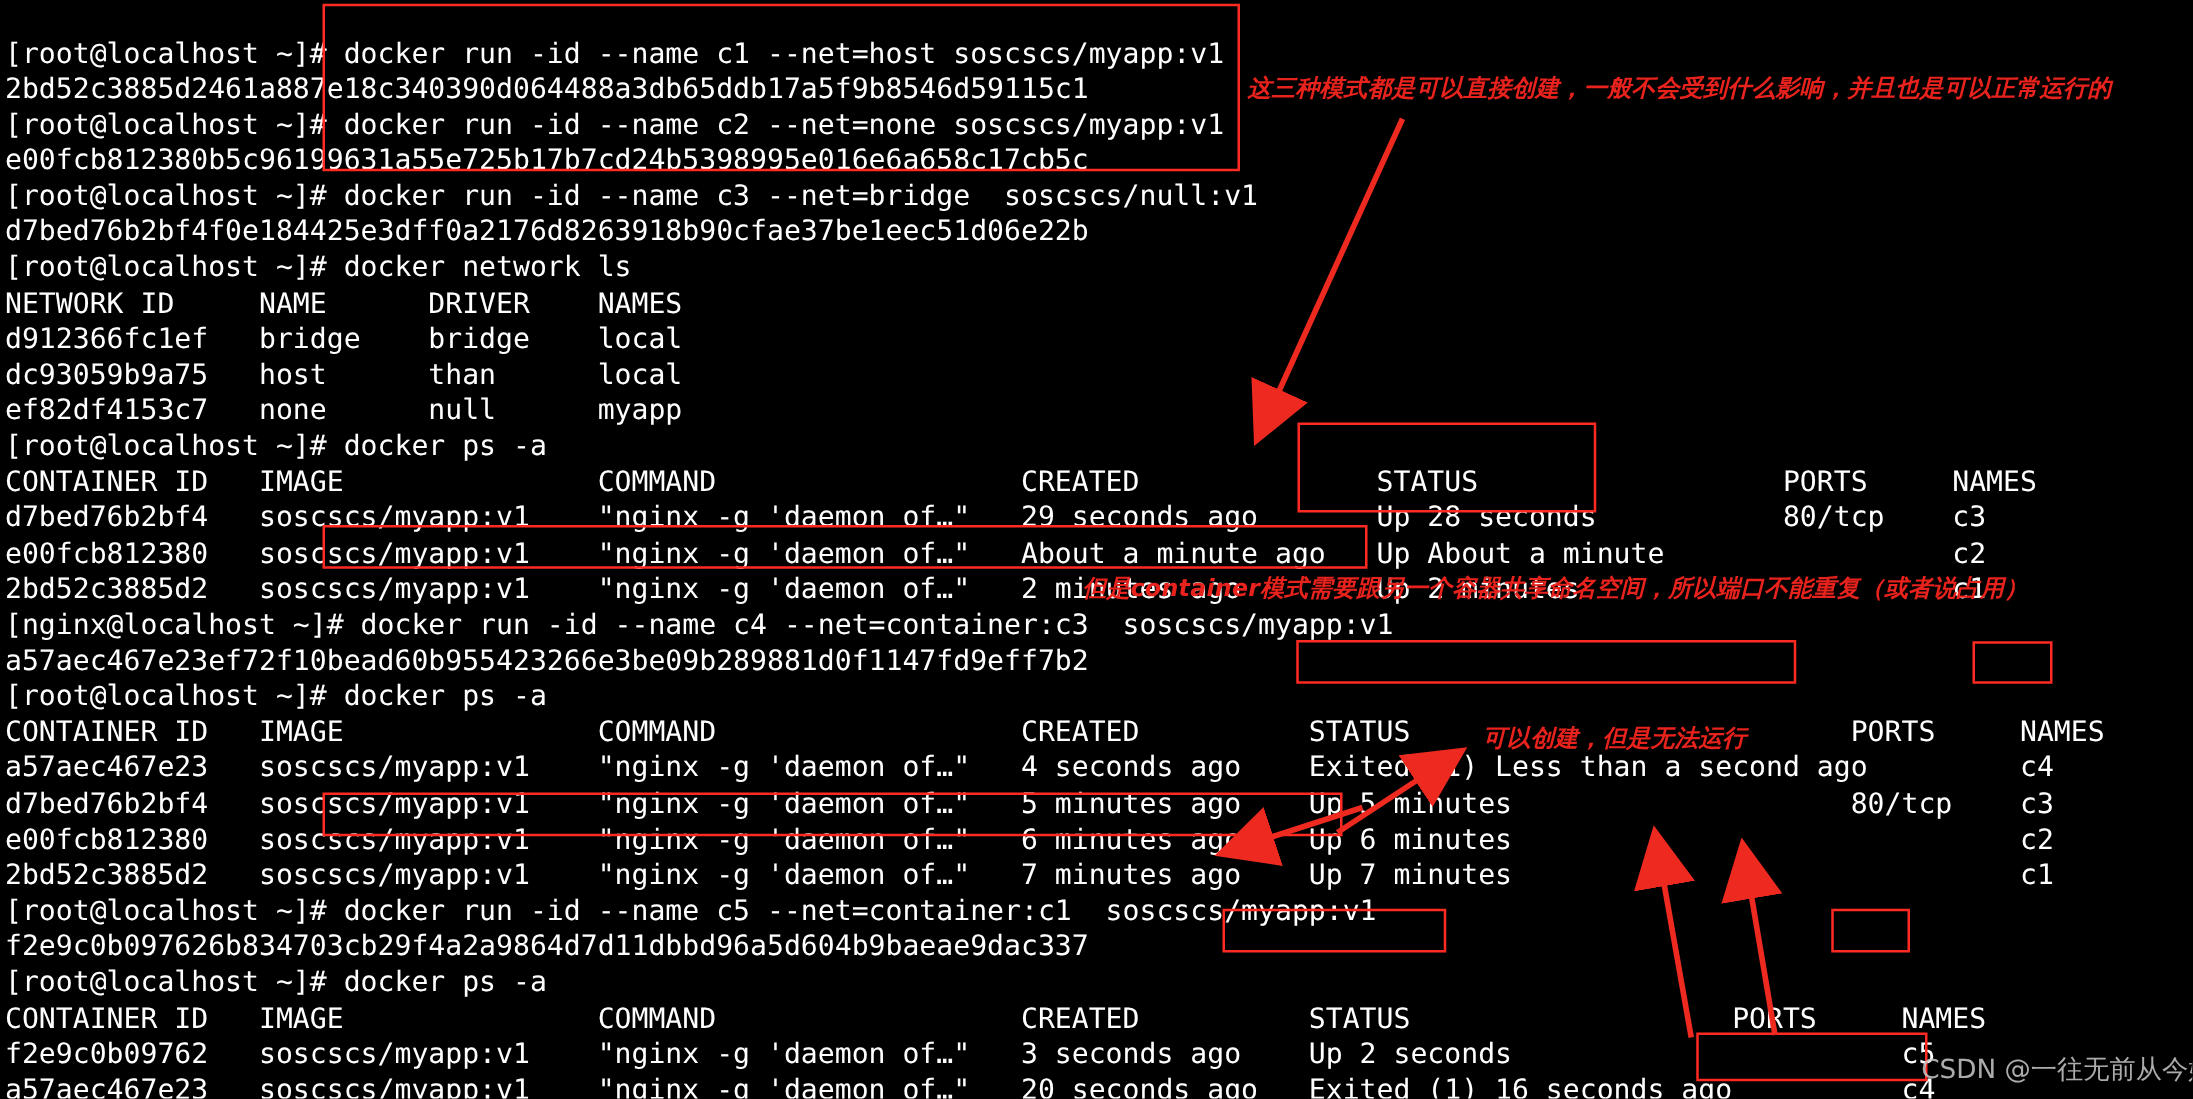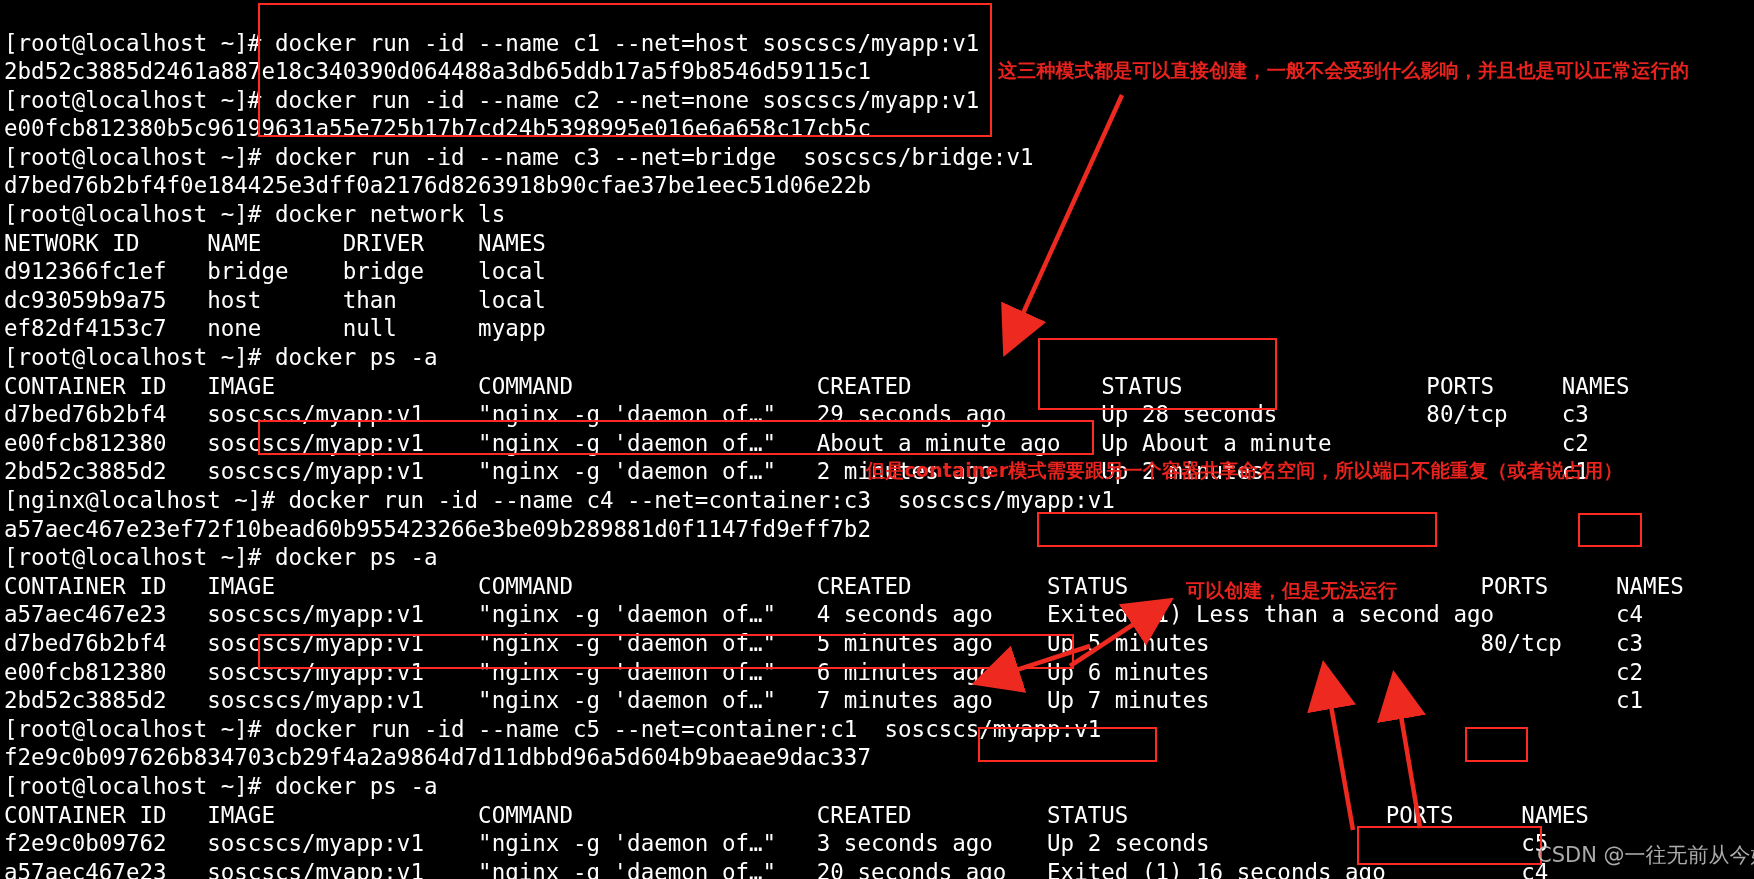--- a/index.html
+++ b/index.html
@@ -31,20 +31,21 @@
     pointer-events:none;
   }
   .cn{
     position:absolute;
     color:#e8221c;
     font-family:"DejaVu Sans","Liberation Sans",sans-serif;
     font-size:19px;
     font-weight:700;
     white-space:nowrap;
     letter-spacing:0.2px;
+    font-style:italic;
   }
   .watermark{
     position:absolute;
     color:#c9c9c9;
     font-family:"DejaVu Sans","Liberation Sans",sans-serif;
     font-size:21px;
     white-space:nowrap;
     opacity:.85;
   }
   svg.arrows{
@@ -54,21 +55,21 @@
 </style>
 </head>
 <body>
 
 <div id="screen">
 
   <pre id="term"><span class="line">[root@localhost ~]# docker run -id --name c1 --net=host soscscs/myapp:v1</span>
 <span class="line">2bd52c3885d2461a887e18c340390d064488a3db65ddb17a5f9b8546d59115c1</span>
 <span class="line">[root@localhost ~]# docker run -id --name c2 --net=none soscscs/myapp:v1</span>
 <span class="line">e00fcb812380b5c96199631a55e725b17b7cd24b5398995e016e6a658c17cb5c</span>
-<span class="line">[root@localhost ~]# docker run -id --name c3 --net=bridge  soscscs/bridge:v1</span>
+<span class="line">[root@localhost ~]# docker run -id --name c3 --net=bridge  soscscs/null:v1</span>
 <span class="line">d7bed76b2bf4f0e184425e3dff0a2176d8263918b90cfae37be1eec51d06e22b</span>
 <span class="line">[root@localhost ~]# docker network ls</span>
 <span class="line">NETWORK ID     NAME      DRIVER    NAMES</span>
 <span class="line">d912366fc1ef   bridge    bridge    local</span>
 <span class="line">dc93059b9a75   host      than      local</span>
 <span class="line">ef82df4153c7   none      null      myapp</span>
 <span class="line">[root@localhost ~]# docker ps -a</span>
 <span class="line">CONTAINER ID   IMAGE               COMMAND                  CREATED              STATUS                  PORTS     NAMES</span>
 <span class="line">d7bed76b2bf4   soscscs/myapp:v1    "nginx -g 'daemon of…"   29 seconds ago       Up 28 seconds           80/tcp    c3</span>
 <span class="line">e00fcb812380   soscscs/myapp:v1    "nginx -g 'daemon of…"   About a minute ago   Up About a minute                 c2</span>

